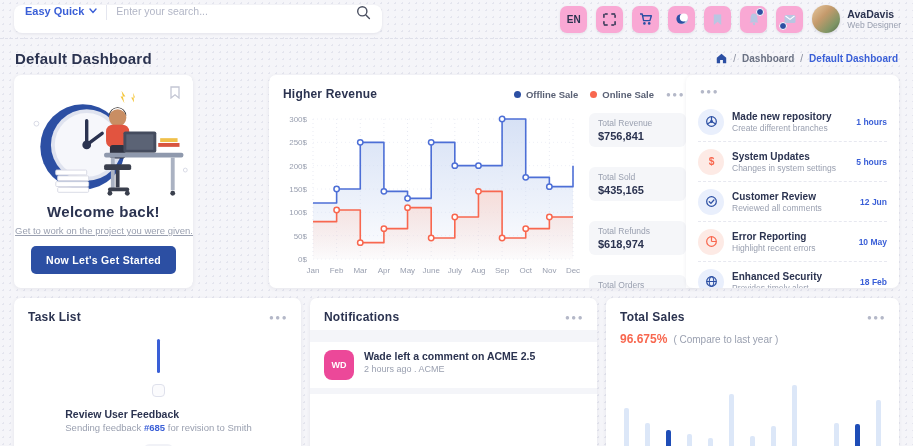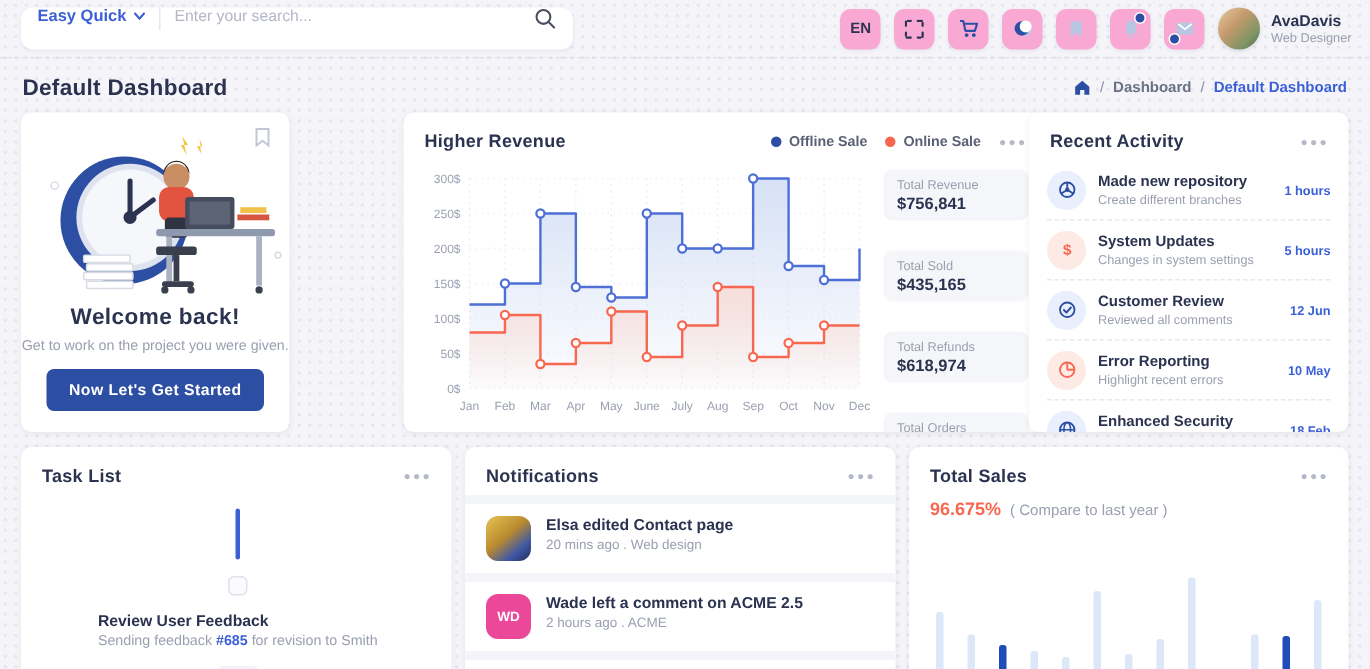--- a/index.html
+++ b/index.html
@@ -41,21 +41,21 @@
   #tasks-card { left:14px; top:298px; width:287px; height:212px; }
   #notif-card { left:310px; top:298px; width:287px; height:212px; }
   #sales-card { left:606px; top:298px; width:293px; height:212px; }
   .card-head { display:flex; align-items:center; padding:12px 13px 6px 14px; }
   .card-title { font-size:12px; font-weight:bold; letter-spacing:.2px; color:var(--text-dark); flex:1; }
   .dots-menu { color:#b4b8c8; font-size:8px; letter-spacing:1.5px; cursor:pointer; font-weight:bold; }
   
   .wc-bookmark { position:absolute; top:10px; right:12px; }
   .wc-illus { display:block; margin:10px auto 0; }
   .wc-title { text-align:center; font-size:15px; font-weight:bold; letter-spacing:.3px; margin-top:2px; color:var(--text-dark); }
-  .wc-sub { text-align:center; font-size:9.5px; color:var(--text-gray); margin-top:5px; }
+  .wc-sub { text-align:right; font-size:9.5px; color:var(--text-gray); margin-top:5px;text-decoration:underline; }
   .wc-btn { display:block; margin:10px auto 0; background:var(--primary-blue); color:#fff; border:none; border-radius:5px;
     font-size:10.5px; font-weight:bold; letter-spacing:.3px; padding:8px 15px; cursor:pointer; font-family:"Liberation Sans",sans-serif; }
   
   .legend { display:flex; align-items:center; gap:12px; margin-right:12px; }
   .legend-item { display:flex; align-items:center; gap:5px; font-size:9.5px; font-weight:bold; color:#5a6175; cursor:pointer;justify-content:flex-end; }
   .legend-dot { width:7px; height:7px; border-radius:50%; }
   #revenue-svg { position:absolute; left:8px; top:36px; }
   .stats-col { position:absolute; right:12px; top:38px; width:97px; display:flex; flex-direction:column; gap:20px; }
   .stat-box { background:#f5f6f9; border-radius:6px; padding:5px 9px; }
   .stat-label { font-size:8.5px; color:var(--text-gray); }
@@ -333,21 +333,20 @@
     </div>
     <div class="stat-box">
       <div class="stat-label">Total Orders</div>
       <div class="stat-value">$351,743</div>
     </div>
   </div>
 </div>
 
 <div class="card" id="activity-card">
   <div class="card-head">
-    <span class="card-title">Recent Activity</span>
     <span class="dots-menu">●●●</span>
   </div>
   <div class="act-list">
     <div class="act-row">
       <span class="act-ic blue">
         <svg width="13" height="13" viewBox="0 0 14 14">
             <circle cx="7" cy="7" r="5.2" fill="none" stroke="#2c4fa3" stroke-width="1.3"></circle>
             <line x1="7" y1="7" x2="7" y2="1.8" stroke="#2c4fa3" stroke-width="1.3"></line>
             <line x1="7" y1="7" x2="11.5" y2="9.8" stroke="#2c4fa3" stroke-width="1.3"></line>
             <line x1="7" y1="7" x2="2.5" y2="9.8" stroke="#2c4fa3" stroke-width="1.3"></line>
@@ -442,27 +441,20 @@
     </div>
   </div>
 </div>
 
 <div class="card" id="notif-card">
   <div class="card-head">
     <span class="card-title">Notifications</span>
     <span class="dots-menu">●●●</span>
   </div>
   <div class="notif-sep"></div>
-  <div class="notif-item">
-    <span class="notif-av av-photo-1"></span>
-    <span>
-      <div class="notif-title">Elsa edited Contact page</div>
-      <div class="notif-meta">20 mins ago . Web design</div>
-    </span>
-  </div>
   <div class="notif-sep"></div>
   <div class="notif-item">
     <span class="notif-av av-wd">WD</span>
     <span>
       <div class="notif-title">Wade left a comment on ACME 2.5</div>
       <div class="notif-meta">2 hours ago . ACME</div>
     </span>
   </div>
   <div class="notif-sep"></div>
   <div class="notif-item">

